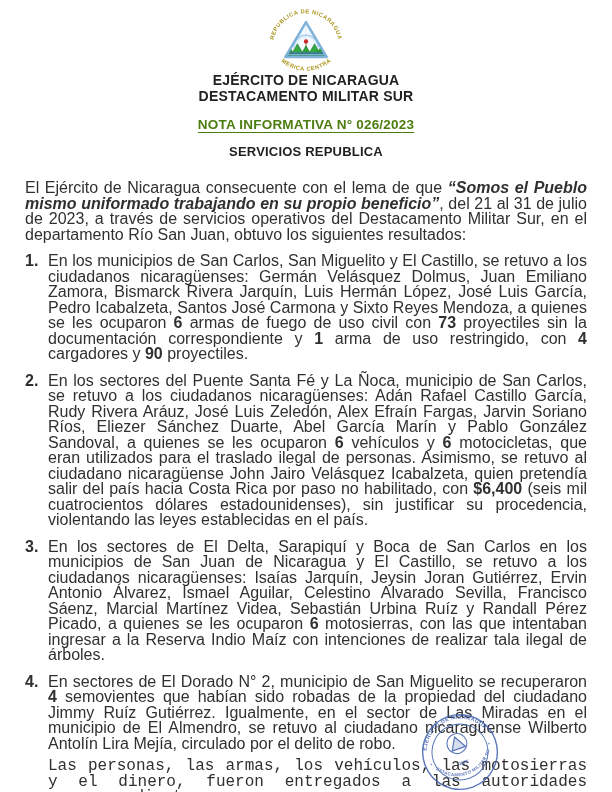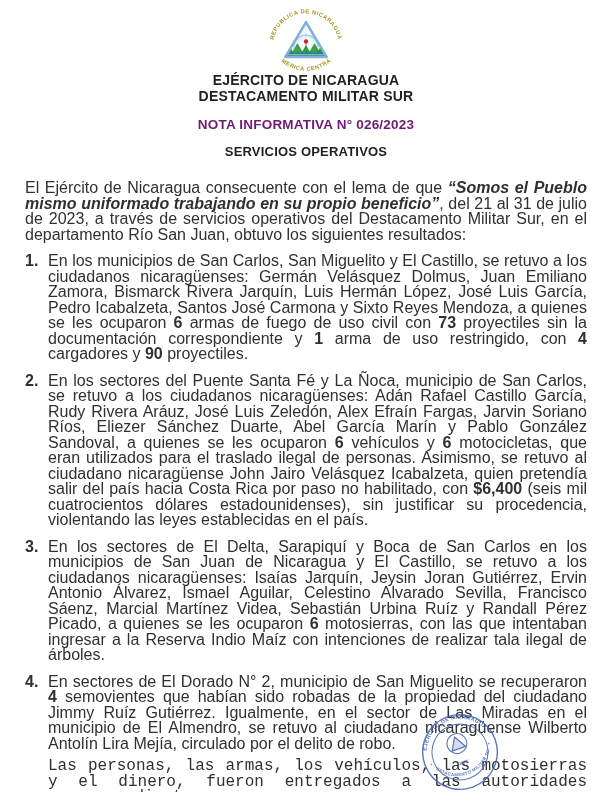--- a/index.html
+++ b/index.html
@@ -11,22 +11,22 @@
     background:#ffffff;
     overflow:hidden;
     font-family:"Liberation Sans","DejaVu Sans",sans-serif;
     color:#303030;
   }
   .inner { padding:8px 25px 0 25px; }
   .emblem-wrap { width:104px; height:64px; margin:0 auto; }
   .center { text-align:center; }
   .org-line { font-size:14px; font-weight:700; line-height:16px; color:#222; letter-spacing:.2px; }
   .doc-title {
-    margin-top:13px; font-size:13.5px; font-weight:700; color:#701a75;
-    text-underline-offset:3px; letter-spacing:.2px;
+    margin-top:13px; font-size:13.5px; font-weight:700; color:#4d7c0f;
+    text-decoration:underline; text-underline-offset:3px; letter-spacing:.2px;
   }
   .doc-subtitle { margin-top:12px; font-size:13px; font-weight:700; color:#1f1f1f; letter-spacing:.2px; }
   .content { margin-top:21px; font-size:16px; line-height:15.5px; text-align:justify; }
   .intro { }
   .item { display:flex; margin-top:11px; }
   .item-num { width:23px; flex:0 0 23px; font-weight:700; text-align:left; }
   .item-text { flex:1; text-align:justify; }
   .closing-p { margin-top:8px; margin-left:23px; text-align:justify;font-family:Liberation Mono, monospace; }
   .signature { margin-top:3px; text-align:center; }
   .sig-line { font-size:14px; font-weight:700; line-height:16px; color:#1f1f1f; letter-spacing:.2px; }
@@ -76,21 +76,21 @@
         <text font-size="6" font-weight="700" fill="#ab941c" letter-spacing="0.6" font-family="Liberation Sans, sans-serif">
           <textPath href="#arcBot" startOffset="50%" text-anchor="middle">AMERICA CENTRAL</textPath>
         </text>
       </svg>
     </div>
 
     <div class="center">
       <div class="org-line">EJÉRCITO DE NICARAGUA</div>
       <div class="org-line">DESTACAMENTO MILITAR SUR</div>
       <div class="doc-title">NOTA INFORMATIVA N° 026/2023</div>
-      <div class="doc-subtitle">SERVICIOS OPERATIVOS</div>
+      <div class="doc-subtitle">SERVICIOS REPUBLICA</div>
     </div>
 
     <div class="content">
       <p class="intro"><span>El Ejército de Nicaragua consecuente con el lema de que </span><span style="font-weight: 700; font-style: italic;">“Somos el Pueblo mismo uniformado trabajando en su propio beneficio”</span><span>, del 21 al 31 de julio de 2023, a través de servicios operativos del Destacamento Militar Sur, en el departamento Río San Juan, obtuvo los siguientes resultados:</span></p>
 
       <div class="item">
         <span class="item-num">1.</span>
         <span class="item-text"><span>En los municipios de San Carlos, San Miguelito y El Castillo, se retuvo a los ciudadanos nicaragüenses: Germán Velásquez Dolmus, Juan Emiliano Zamora, Bismarck Rivera Jarquín, Luis Hermán López, José Luis García, Pedro Icabalzeta, Santos José Carmona y Sixto Reyes Mendoza, a quienes se les ocuparon </span><span style="font-weight: 700;">6</span><span> armas de fuego de uso civil con </span><span style="font-weight: 700;">73</span><span> proyectiles sin la documentación correspondiente y </span><span style="font-weight: 700;">1</span><span> arma de uso restringido, con </span><span style="font-weight: 700;">4</span><span> cargadores y </span><span style="font-weight: 700;">90</span><span> proyectiles.</span></span>
       </div>
       <div class="item">

